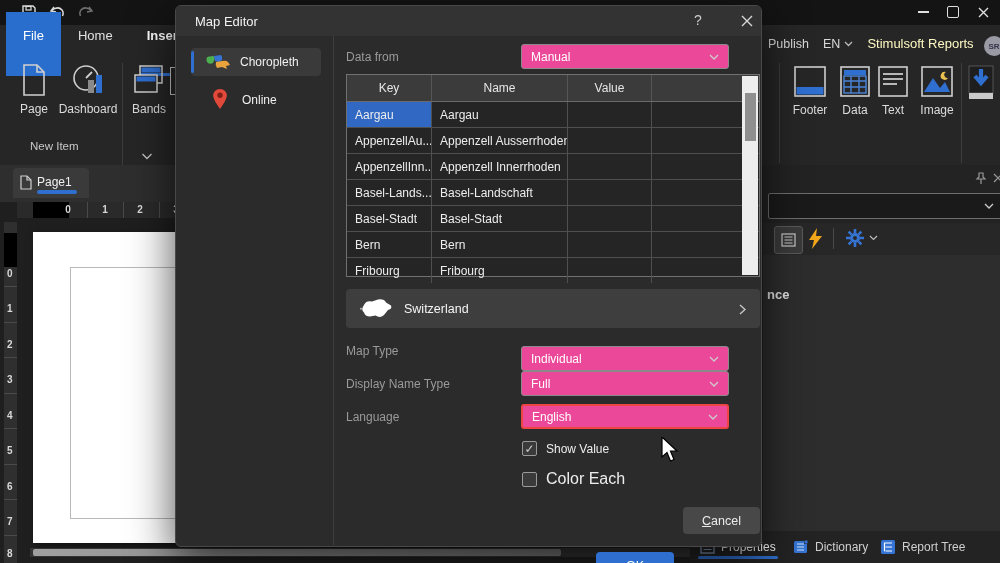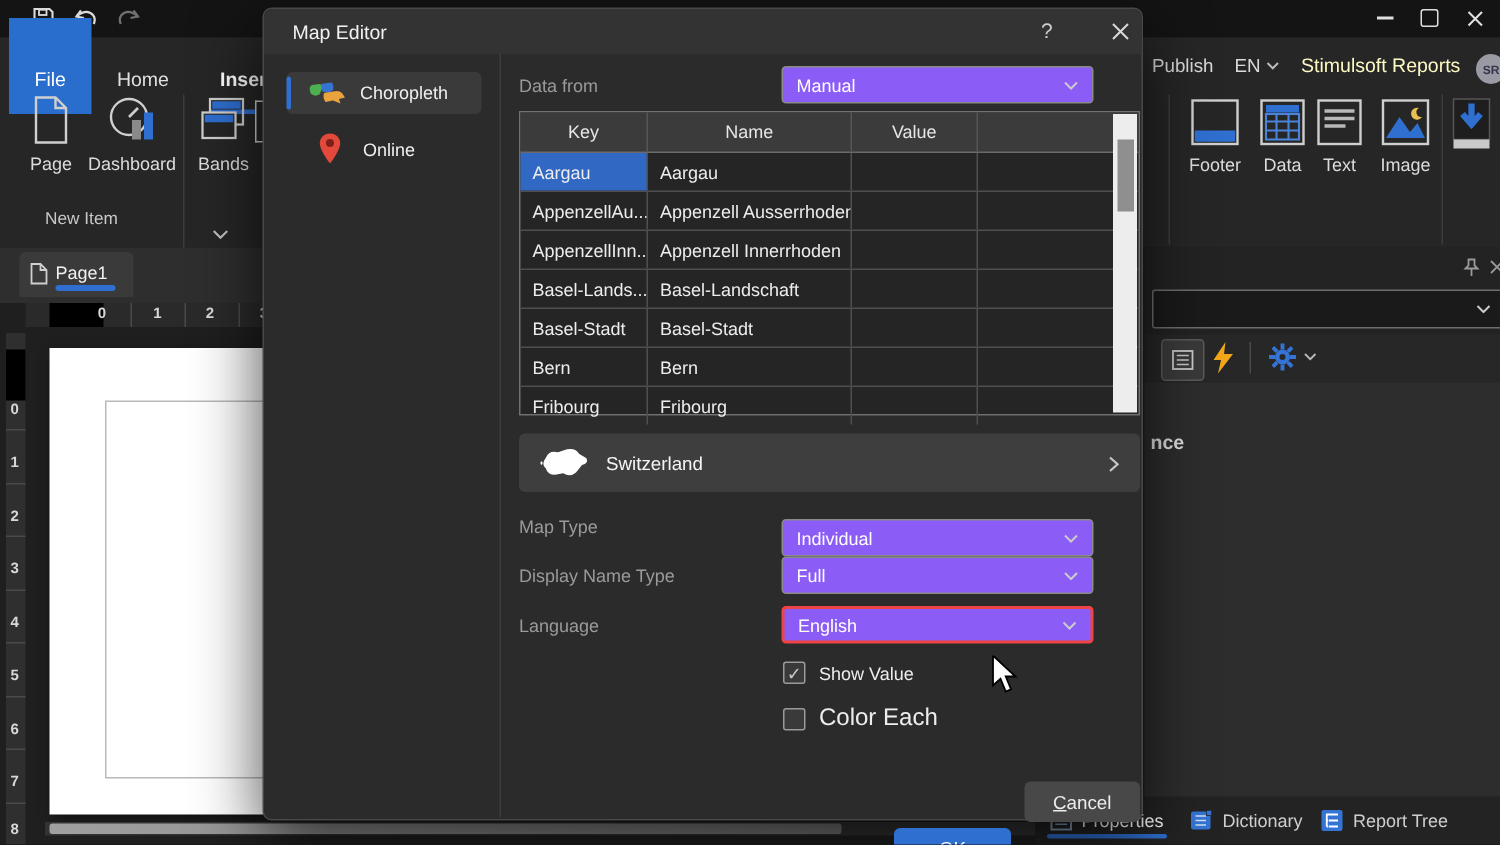--- a/index.html
+++ b/index.html
@@ -10,21 +10,21 @@
   .flex{display:flex;align-items:center;}
   svg{display:block;}
 
   
   .titlebar{left:0;top:0;width:1000px;height:25px;background:#141414;}
   .qa-btn{width:22px;height:20px;display:flex;align-items:center;justify-content:center;}
   .winctl{width:30px;height:22px;display:flex;align-items:center;justify-content:center;}
 
   
   .ribbon{left:0;top:25px;width:1000px;height:140px;background:#262626;}
-  .rtab{height:32px;padding:16px 17px;display:flex;align-items:flex-end;font-size:13px;color:#e0e0e0;}
+  .rtab{height:32px;padding:16px 17px;display:flex;align-items:flex-start;font-size:13px;color:#e0e0e0;}
   .rtab.filetab{background:#2a6ecd;color:#fff;}
   .rtab.active{font-weight:bold;color:#fff;}
   .tab-underline{height:3px;background:#2f6fd0;}
   .rib-item{display:flex;flex-direction:column;align-items:center;}
   .rib-label{font-size:12px;color:#dcdcdc;margin-top:5px;white-space:nowrap;}
   .group-label{font-size:11.5px;color:#c8c8c8;}
   .vdiv{width:1px;background:#3d3d3d;}
 
   
   .tabstrip{left:0;top:165px;width:697px;height:37px;background:#2e2e2e;}
@@ -49,21 +49,21 @@
   
   .dialog{left:175px;top:5px;width:585px;height:540px;background:#2b2b2b;
           border:1px solid #484848;border-radius:6px;
           box-shadow:0 14px 45px rgba(0,0,0,.7);z-index:10;}
   .dlg-title{left:0;top:0;width:100%;height:30px;background:#333333;border-radius:6px 6px 0 0;}
   .dlg-nav-divider{left:157px;top:30px;width:1px;height:509px;background:#3e3e3e;}
   .nav-item{left:15px;width:130px;height:28px;border-radius:4px;display:flex;align-items:center;font-size:12px;color:#f0f0f0;}
   .nav-item.sel{background:#3a3a3a;}
   .nav-bar{position:absolute;left:0;top:3px;width:3px;height:22px;background:#2f6fd0;border-radius:2px;}
   .fld-label{font-size:12px;color:#9a9a9a;}
-  .dd{background:#8b5cf6;border:1px solid #8a8a8a;border-radius:3px;height:25px;width:208px;
+  .dd{background:#ec4899;border:1px solid #8a8a8a;border-radius:3px;height:25px;width:208px;
       display:flex;align-items:center;justify-content:space-between;padding:0 9px;box-sizing:border-box;
       font-size:12px;color:#fff;}
   .dd.focused{border:2px solid #ef4444;gap:48px;}
   .tbl{left:170px;top:68px;width:414px;height:203px;border:1px solid #707070;box-sizing:border-box;background:#252525;display:flex;flex-direction:column;}
   .tbl-head{display:flex;height:26px;background:#3b3b3b;border-bottom:1px solid #6a6a6a;font-size:12px;color:#e6e6e6;flex:none;}
   .th{display:flex;align-items:center;justify-content:center;border-right:1px solid #565656;box-sizing:border-box;}
   .tbl-row{display:flex;height:25px;border-bottom:1px solid #4f4f4f;font-size:12px;color:#ededed;flex:none;}
   .td{display:flex;align-items:center;padding-left:8px;border-right:1px solid #4f4f4f;box-sizing:border-box;overflow:hidden;white-space:nowrap;}
   .td.sel{background:#3068c4;}
   .tbl-scroll{position:absolute;right:1px;top:1px;width:16px;height:199px;background:#ededed;}
@@ -470,20 +470,20 @@
     <span style="font-size:12px;color:#ededed;">Show Value</span>
   </div>
   <div class="abs flex" style="left:346px;top:464px;gap:9px;">
     <div class="chk"></div>
     <span style="font-size:16px;color:#ededed;">Color Each</span>
   </div>
 
   <div class="abs btn btn-ok" style="left:420px;top:501px;margin-top:45px;">
     <span><span class="accel">O</span><span>K</span></span>
   </div>
-  <div class="abs btn btn-cancel" style="left:507px;top:501px;margin-top:14px;">
+  <div class="abs btn btn-cancel" style="left:507px;top:501px;">
     <span><span class="accel">C</span><span>ancel</span></span>
   </div>
 </div>
 
 <svg class="abs" style="left:661px;top:437px;z-index:30;" width="19" height="26" viewBox="0 0 19 26">
   <polygon points="1,0 1,20 6,15.5 9.5,24 13,22.5 9.5,14 16,14" fill="#ffffff" stroke="#000000" stroke-width="1.2"></polygon>
 </svg>
 
 </body></html>

